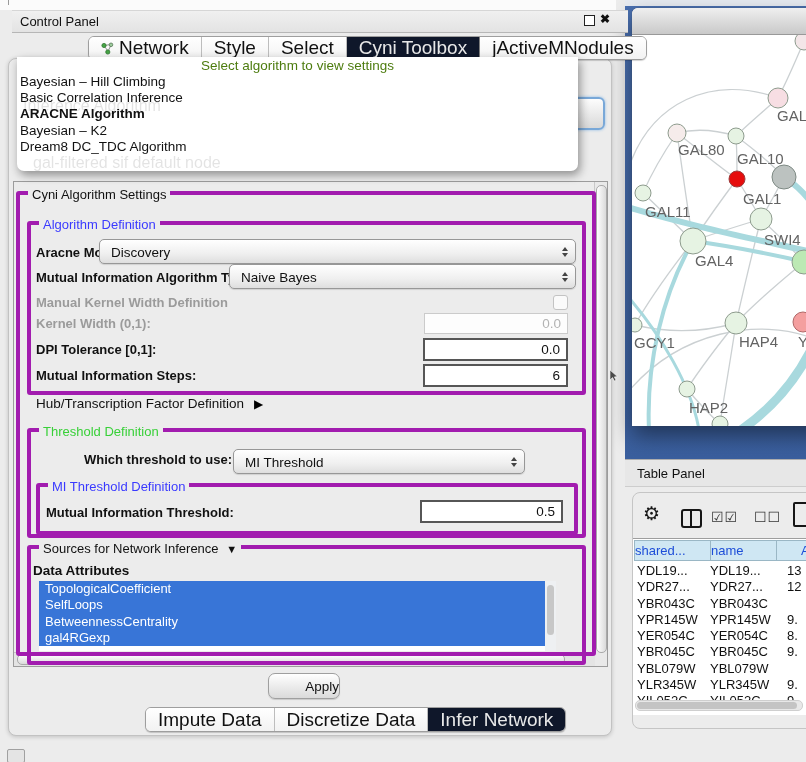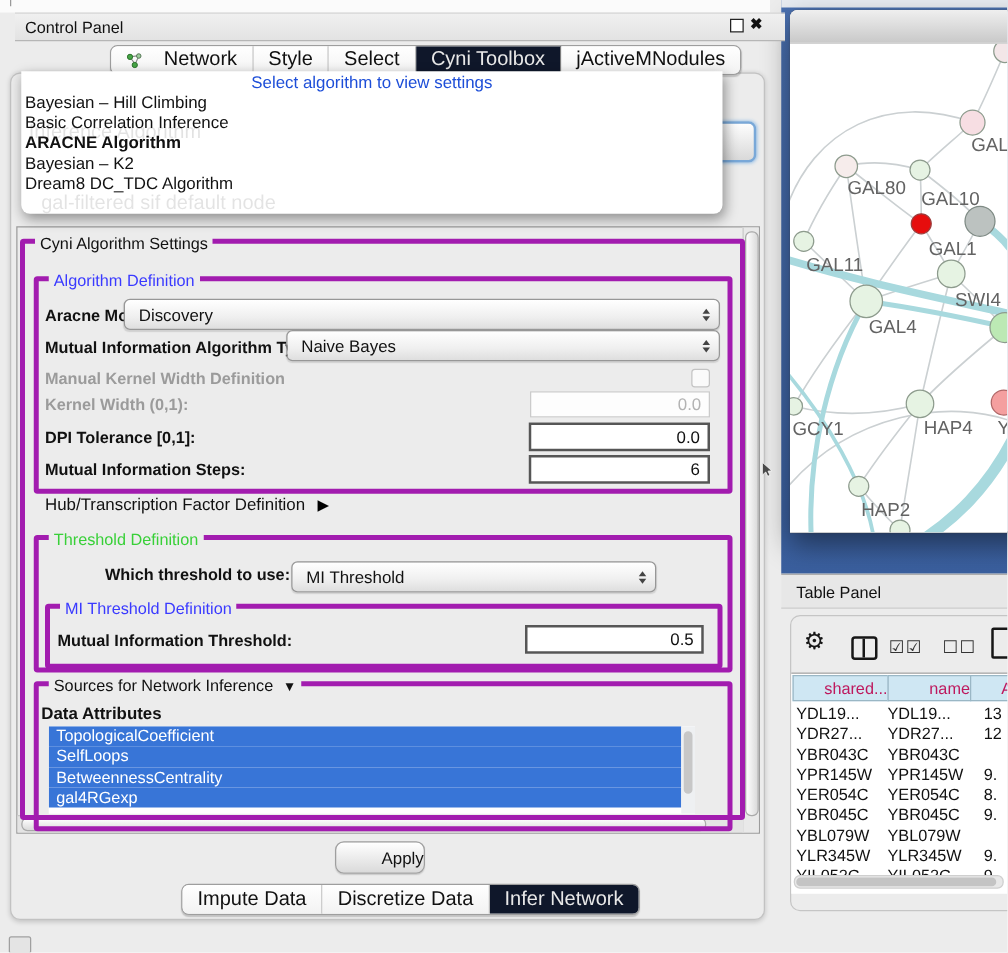--- a/index.html
+++ b/index.html
@@ -10,36 +10,36 @@
   #top-strip{left:0;top:0;width:616px;height:10px;background:#fbfbfb}
   #top-tick{left:8px;top:0;width:1px;height:5px;background:#9a9a9a}
   #titlebar{left:12px;top:10px;width:616px;height:21px;background:linear-gradient(#f0f0f0,#e3e3e3);
             border-top:1px solid #d6d6d6;border-bottom:1px solid #b6b6b6}
   #titlebar .t{position:absolute;left:8px;top:3px;font-size:13px}
   #float-icon{left:584px;top:15px;width:9px;height:9px;border:1.5px solid #222;background:#fff}
   #close-icon{left:600px;top:12px;font-size:12px;font-weight:bold;color:#111}
   
   .segbar{position:absolute;display:flex;height:22px;border:1px solid #9e9e9e;border-radius:6px;
           overflow:hidden;background:#fff;box-shadow:0 1px 1px rgba(0,0,0,.18)}
-  .seg{display:flex;align-items:center;gap:17px;padding:0 12px;font-size:16px;color:#111;
+  .seg{display:flex;align-items:center;gap:5px;padding:0 12px;font-size:19px;color:#111;
        border-right:1px solid #bdbdbd;background:linear-gradient(#ffffff,#f2f2f2);white-space:nowrap}
   .seg:last-child{border-right:none}
   .seg.sel{background:#0f172a;color:#e8e8e8;border-right-color:#7c7c7c}
   #top-tabs{left:88px;top:36px}
   #bottom-tabs{left:145px;top:707px;height:23px}
   
   #body-panel{left:8px;top:58px;width:602px;height:676px;background:#ececec;border:1px solid #c2c2c2;
               border-radius:8px;box-shadow:0 1px 4px rgba(0,0,0,.18)}
   
   #combo-fragment{left:571px;top:97px;width:30px;height:29px;border:2px solid #79a8d8;border-radius:6px;
                   background:linear-gradient(#fdfdfd,#d9d9d9);box-shadow:0 0 3px #8ab9e6;z-index:4}
   
   #popup{left:17px;top:57px;width:561px;height:114px;background:#fff;border-radius:0 0 7px 7px;
          box-shadow:2px 4px 10px rgba(0,0,0,.4);z-index:6;overflow:hidden}
-  #popup-ph{text-align:center;font-size:13.5px;color:#1d4ed8;height:16px;margin-top:1px}
+  #popup-ph{text-align:center;font-size:13.5px;color:#4d7c0f;height:16px;margin-top:1px}
   .popup-item{font-size:13.5px;height:16.2px;line-height:16.2px;padding-left:3px;white-space:nowrap}
   .popup-item.bold{font-weight:bold}
   .ghost{position:absolute;color:#000;opacity:.11;font-size:16px;white-space:nowrap}
   
   #scrollpane{left:13px;top:181px;width:595px;height:486px;border:1px solid #9c9c9c;background:#ececec;box-sizing:border-box}
   #vscroll{position:absolute;right:0;top:0;width:13px;height:100%;background:#e9e9e9;border-left:1px solid #c9c9c9;box-sizing:border-box}
   #vscroll .thumb{position:absolute;left:1px;top:3px;width:9px;height:466px;
                   background:linear-gradient(90deg,#ffffff,#dadada);border:1px solid #a9a9a9;border-radius:5px}
   #hscroll{position:absolute;left:0;bottom:0;width:581px;height:14px;background:#e4e4e4;border-top:1px solid #c6c6c6;box-sizing:border-box}
   #hscroll .thumb{position:absolute;left:3px;top:1px;width:546px;height:9px;
@@ -92,21 +92,21 @@
   #tp-header .t{position:absolute;left:12px;top:6px;font-size:13px}
   #tp-panel{left:632px;top:492px;width:200px;height:235px;background:#ececec;border:1px solid #c5c5c5;border-radius:8px}
   #gear-icon{left:643px;top:504px;font-size:19px;color:#161616;line-height:19px}
   #cols-icon{left:681px;top:509px;width:17px;height:15px;border:2px solid #161616;border-radius:3px}
   #cols-icon div{position:absolute;left:6.5px;top:0;width:2px;height:100%;background:#161616}
   #checks-icon{left:711px;top:509px;font-size:14px;color:#333;letter-spacing:1px}
   #unchecks-icon{left:754px;top:509px;font-size:14px;color:#333;letter-spacing:1px}
   #doc-icon{left:793px;top:502px;width:16px;height:21px;border:2.5px solid #161616;border-radius:2px;background:#ececec}
   #tp-table{left:633px;top:538px;width:199px;height:177px;background:#fff;border-top:1px solid #9e9e9e;box-sizing:border-box}
   .hcell{position:absolute;top:540px;height:21px;background:#cfe7f3;border:1px solid #9ab7c5;box-sizing:border-box;
-         font-size:13px;text-align:right;line-height:20px;color:#be185d}
+         font-size:13px;text-align:left;line-height:20px;color:#1d4ed8}
   #hc1{left:634px;width:77px}
   #hc2{left:710px;width:67px}
   #hc3{left:776px;width:62px}
   #table-rows{left:634px;top:563px;width:172px;height:137px;overflow:hidden}
   .trow{position:relative;height:16.3px;font-size:13px;white-space:nowrap}
   .trow span{position:absolute;top:0;line-height:16.3px}
   .trow .c1{left:3px}.trow .c2{left:76px}.trow .c3{left:153px}
   #tp-hscroll{left:635px;top:700px;width:168px;height:11px;background:#e8e8e8;border:1px solid #cfcfcf;border-radius:5px;box-sizing:border-box}
   #tp-hscroll .thumb{position:absolute;left:1px;top:1px;width:160px;height:7px;background:#c4c4c4;border-radius:4px}
   

